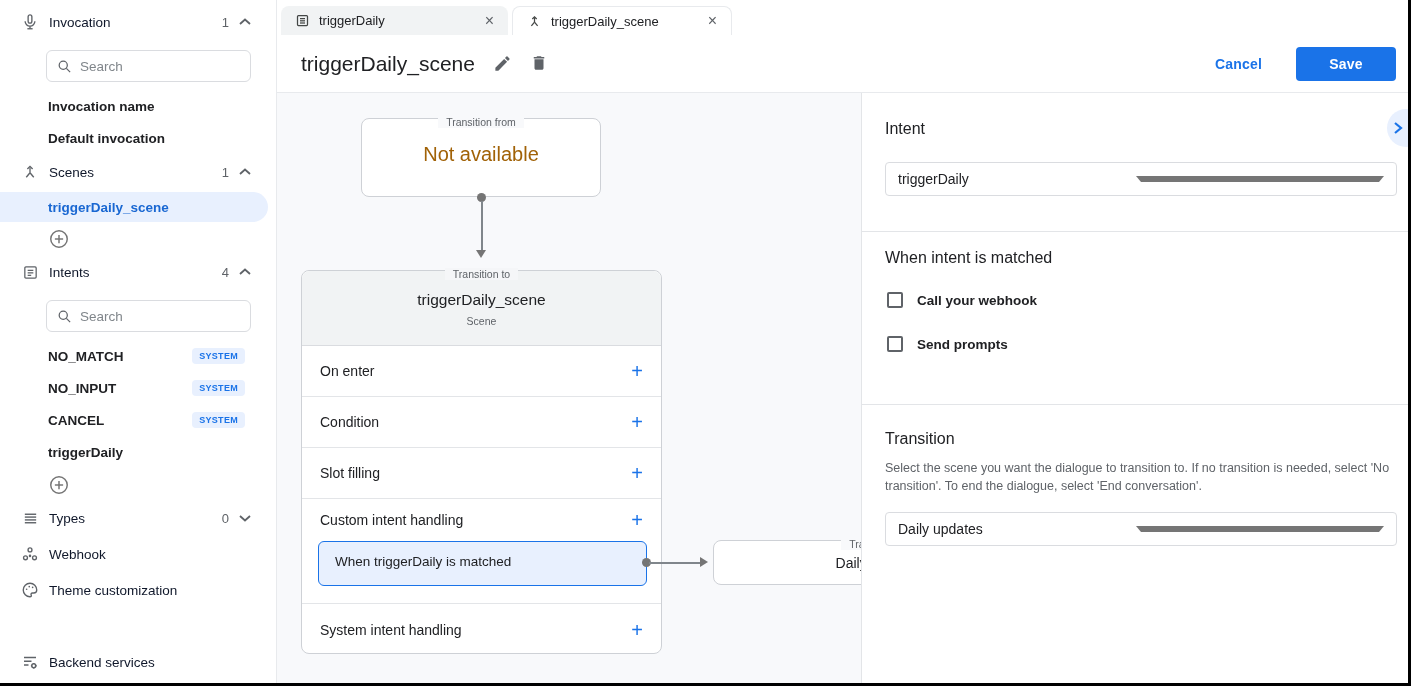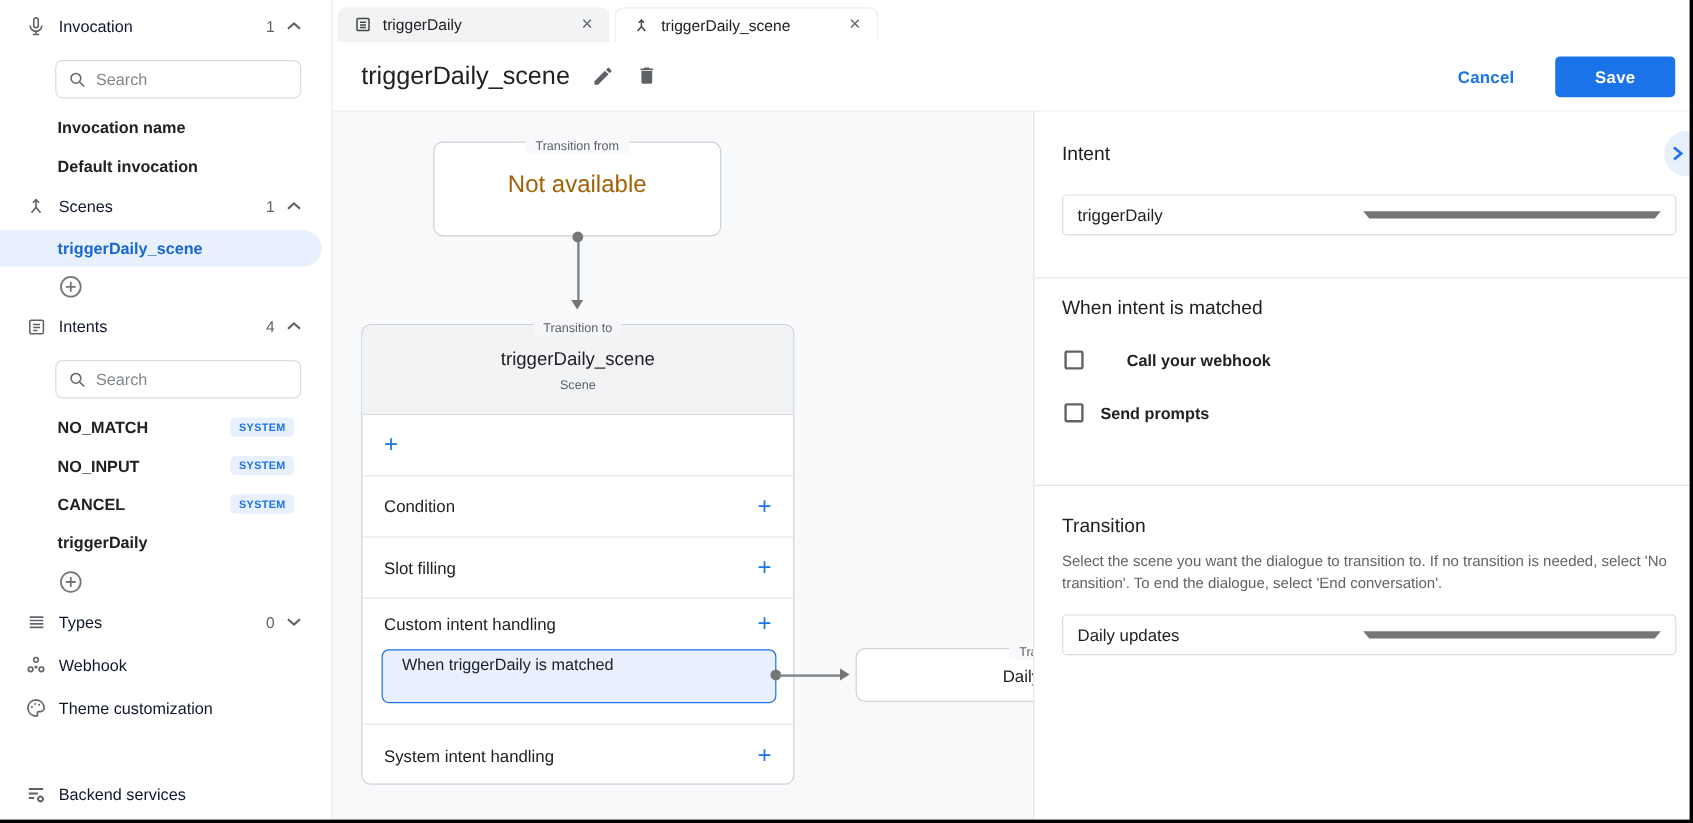--- a/index.html
+++ b/index.html
@@ -48,21 +48,21 @@
   .scard { position:absolute; left:24px; top:177px; width:361px; height:384px; background:#fff; border:1px solid #ced1d6; border-radius:8px; }
   .scard-head { height:75px; background:#f1f3f4; border-bottom:1px solid #dadce0; border-radius:8px 8px 0 0; text-align:center; padding-top:20px; }
   .scard-title { font-size:15.5px; color:#202124; }
   .scard-sub { font-size:10.5px; color:#5f6368; margin-top:6px; }
   .crow { display:flex; align-items:center; height:51px; padding:0 18px; border-bottom:1px solid #e3e5e8; position:relative; }
   .crow:last-child { border-bottom:none; }
   .crow .rlabel { font-size:14px; color:#202124; flex:1; }
   .crow .plus { font-size:20px; color:#1a73e8; font-weight:400; cursor:pointer; line-height:1; }
   .crow-custom { height:105px; align-items:flex-start; }
   .crow-custom .rtop { display:flex; align-items:center; width:100%; height:42px; }
-  .matchbox { position:absolute; left:16px; top:42px; width:329px; height:45px; background:#e8f0fe; border:1.5px solid #1a73e8; border-radius:6px; display:flex; align-items:flex-start; padding:4px 16px; cursor:pointer; }
+  .matchbox { position:absolute; left:16px; top:42px; width:329px; height:45px; background:#e8f0fe; border:1.5px solid #1a73e8; border-radius:6px; display:flex; align-items:flex-end; padding:16px 16px; cursor:pointer; }
   .matchbox span { font-size:13.5px; color:#202124; }
 
   .conn-dot { position:absolute; width:9px; height:9px; border-radius:50%; background:#757575; }
   .conn-vline { position:absolute; width:2px; background:#80868b; }
   .conn-hline { position:absolute; height:2px; background:#80868b; }
   .arrow-down { position:absolute; width:0; height:0; border-left:5px solid transparent; border-right:5px solid transparent; border-top:8px solid #757575; }
   .arrow-right { position:absolute; width:0; height:0; border-top:5px solid transparent; border-bottom:5px solid transparent; border-left:8px solid #757575; }
 
   .target-card { position:absolute; left:436px; top:447px; width:330px; height:45px; background:#fff; border:1px solid #ced1d6; border-radius:8px; display:flex; align-items:center; justify-content:center; }
   .target-card span.tc-text { font-size:14px; color:#202124; }
@@ -317,20 +317,21 @@
         <div class="arrow-down" style="left:199px; top:157px;"></div>
       </div>
 
       <div class="scard">
         <div class="legend"><span style="background:#f5f6f8;">Transition to</span></div>
         <div class="scard-head">
           <div class="scard-title">triggerDaily_scene</div>
           <div class="scard-sub">Scene</div>
         </div>
         <div class="crow">
+          <span class="rlabel">On enter</span>
           <span class="plus">+</span>
         </div>
         <div class="crow">
           <span class="rlabel">Condition</span>
           <span class="plus">+</span>
         </div>
         <div class="crow">
           <span class="rlabel">Slot filling</span>
           <span class="plus">+</span>
         </div>
@@ -373,21 +374,21 @@
 
       <div class="dropdown" style="top:69px;">
         <span>triggerDaily</span>
         <span class="caret"></span>
       </div>
 
       <div class="pdivider" style="top:138px;"></div>
 
       <div class="pheading" style="top:156px;">When intent is matched</div>
 
-      <div class="cbrow" style="top:199px;gap:22px;">
+      <div class="cbrow" style="top:199px;">
         <span class="cbox"></span>
         <span class="cblabel">Call your webhook</span>
       </div>
       <div class="cbrow" style="top:243px;text-align:center;">
         <span class="cbox"></span>
         <span class="cblabel">Send prompts</span>
       </div>
 
       <div class="pdivider" style="top:311px;"></div>
 

